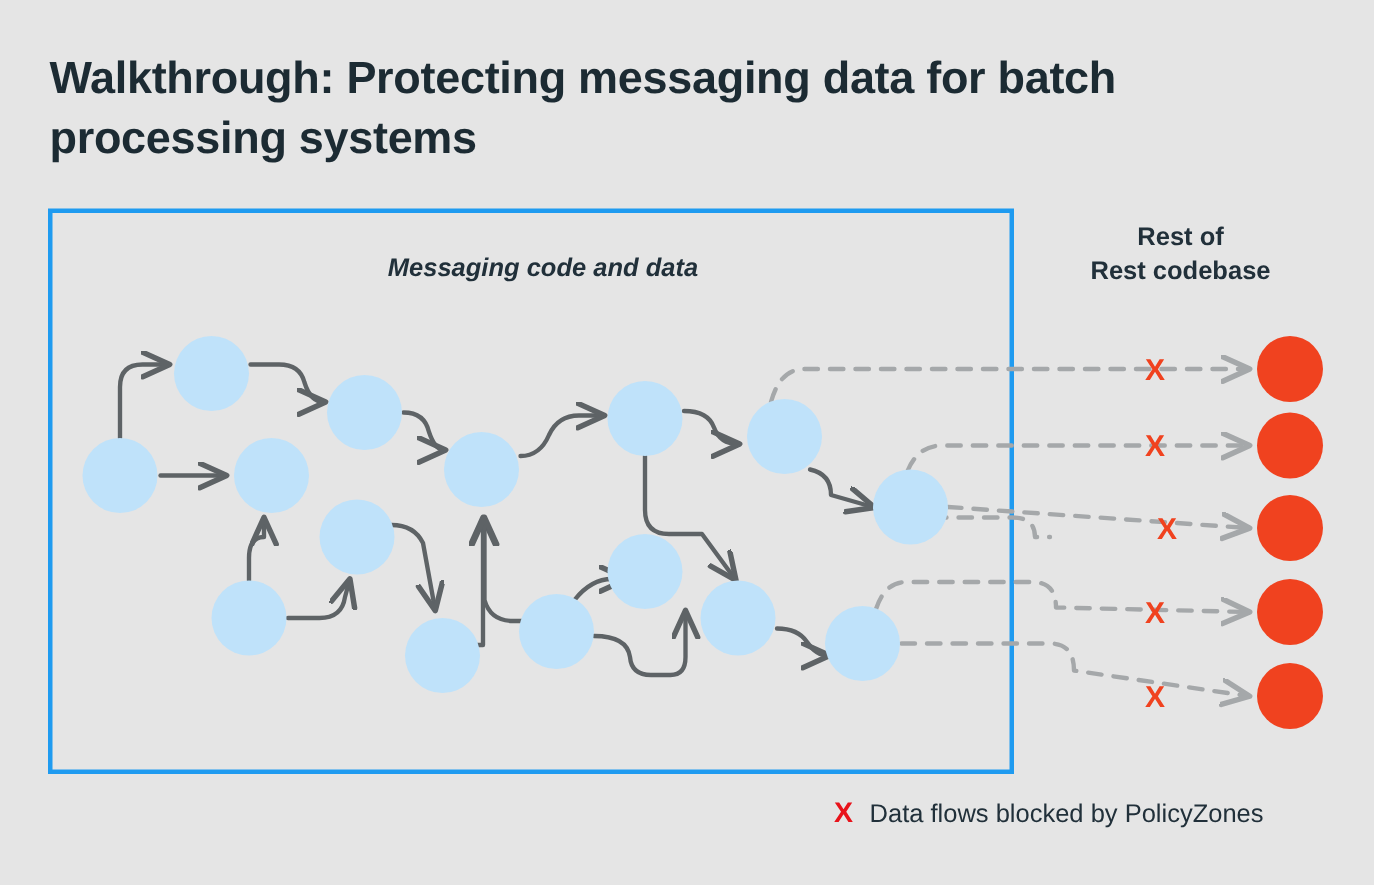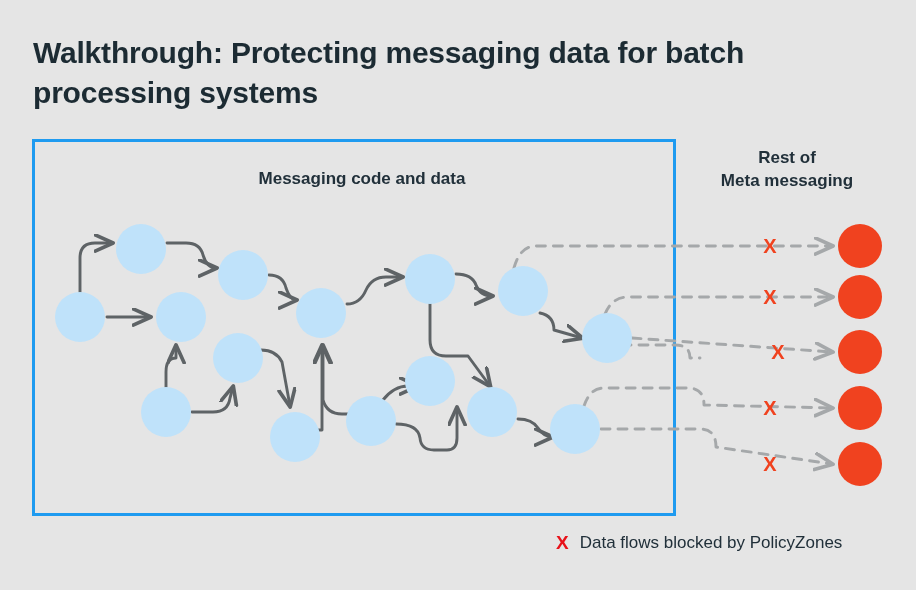--- a/index.html
+++ b/index.html
@@ -35,20 +35,21 @@
     position: absolute;
     font-size: 17px;
     font-weight: 600;
     color: #21303a;
     text-align: center;
     line-height: 1.35;
   }
   #messaging-label {
     left: 132px; top: 168px;
     width: 460px;
+    font-style: italic;
   }
   #rest-label {
     left: 672px; top: 147px;
     width: 230px;
     white-space: pre-line;
   }
   #legend {
     position: absolute;
     left: 556px; top: 533px;
     display: flex;
@@ -150,20 +151,20 @@
       <text x="770" y="304">X</text>
       <text x="778" y="359">X</text>
       <text x="770" y="415">X</text>
       <text x="770" y="471">X</text>
     </g>
   </svg>
 
   <div class="label-text" id="messaging-label">Messaging code and data</div>
 
   <div class="label-text" id="rest-label">Rest of
-Meta messaging</div>
+Rest codebase</div>
 
   <div id="legend">
     <span id="legend-x">X</span>
     <span id="legend-label">Data flows blocked by PolicyZones</span>
   </div>
 
 </div>
 
 </body></html>

